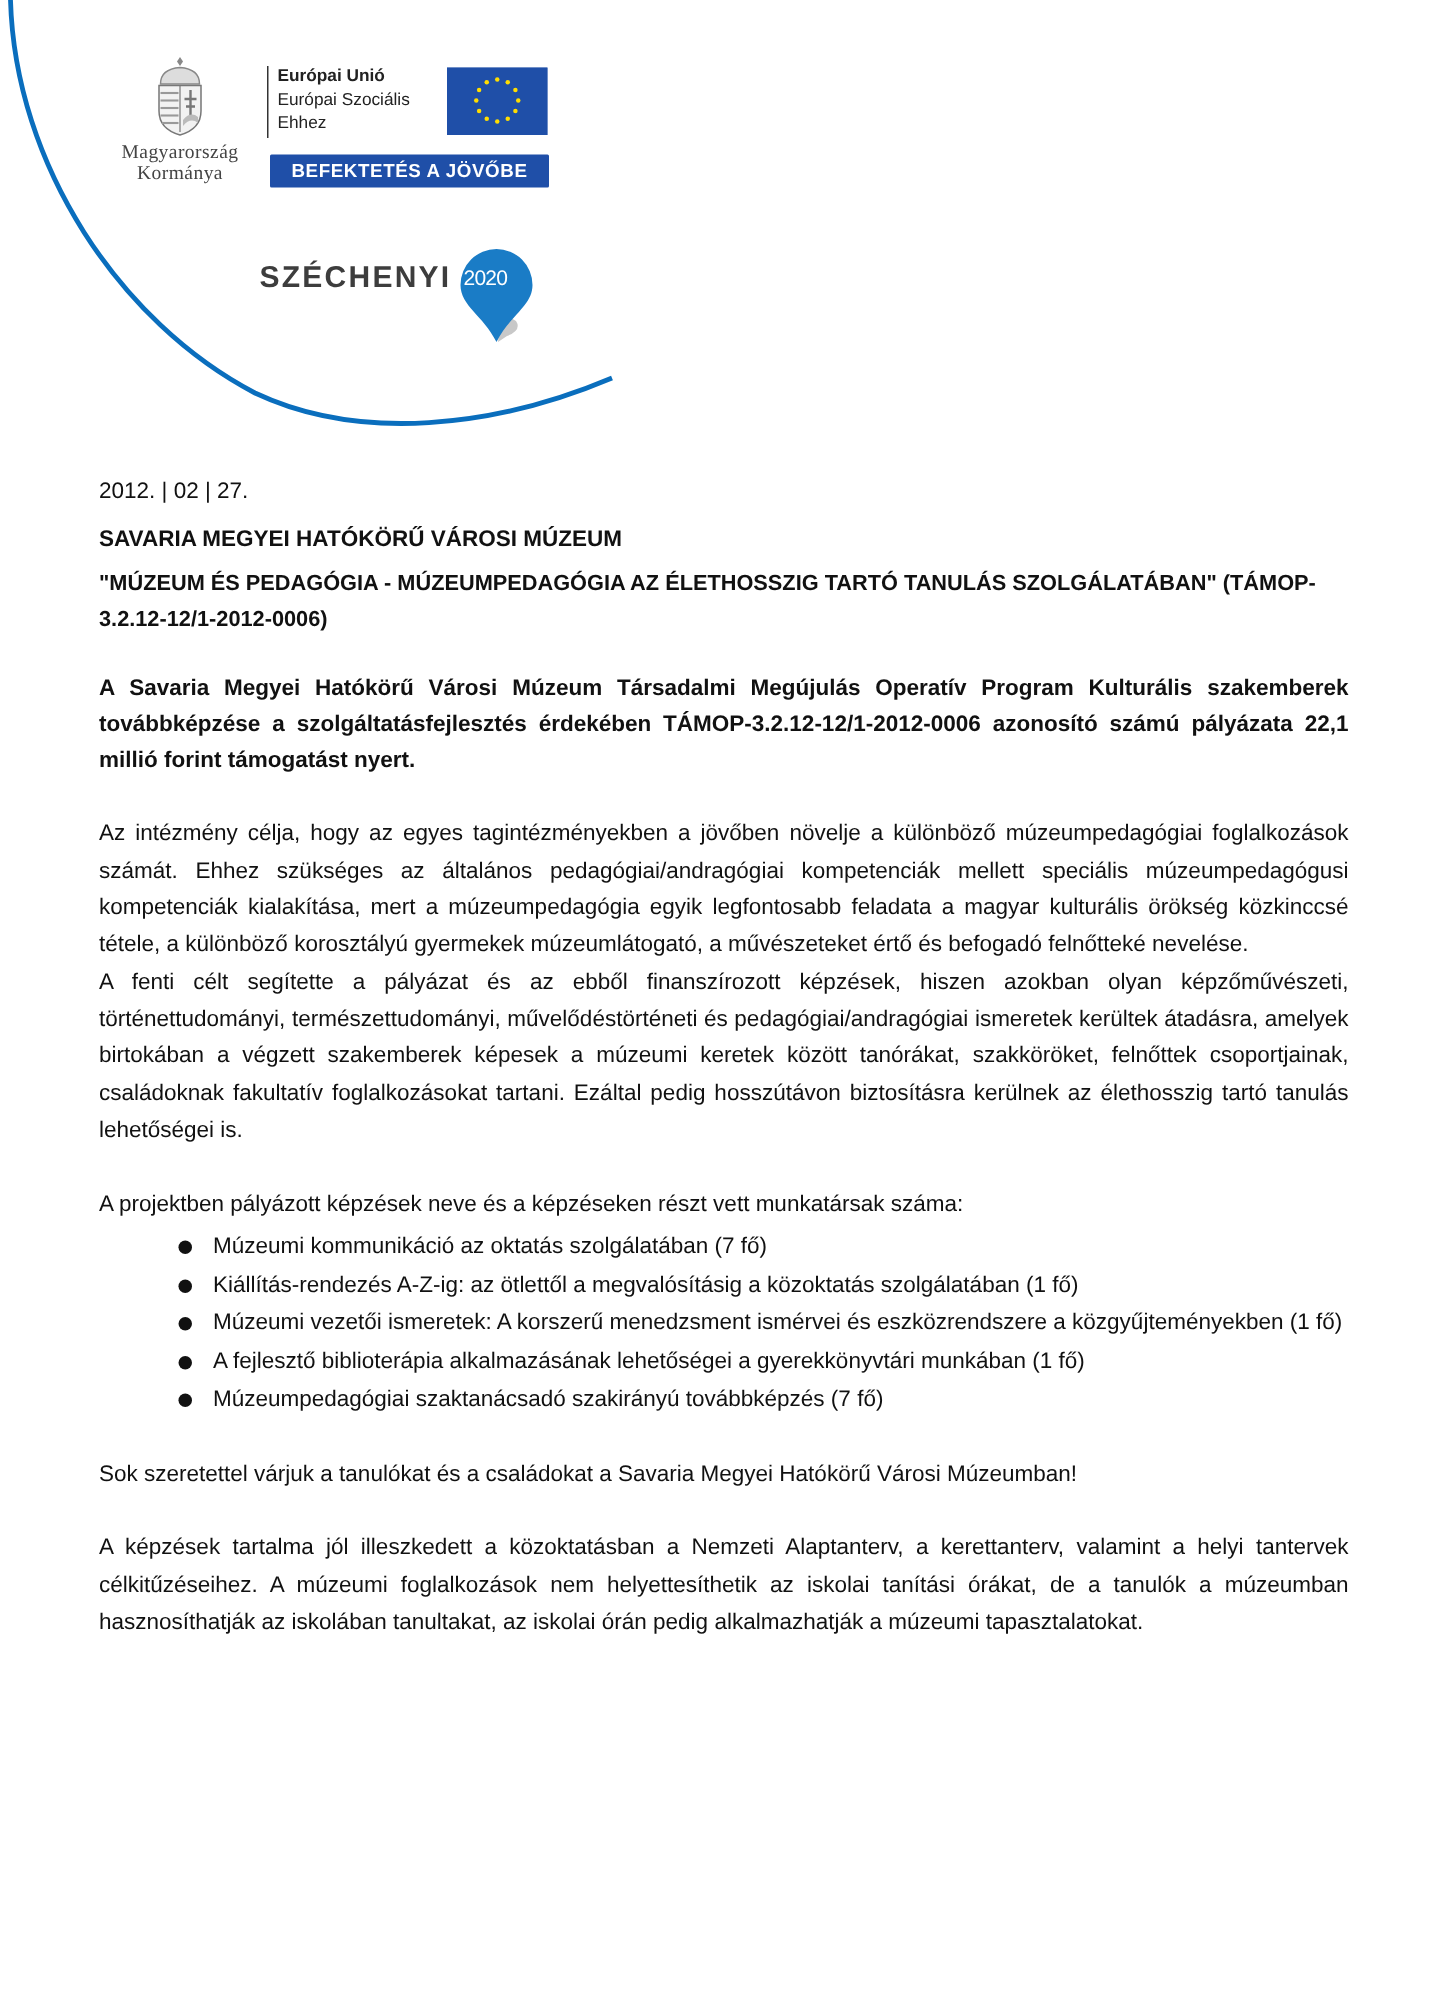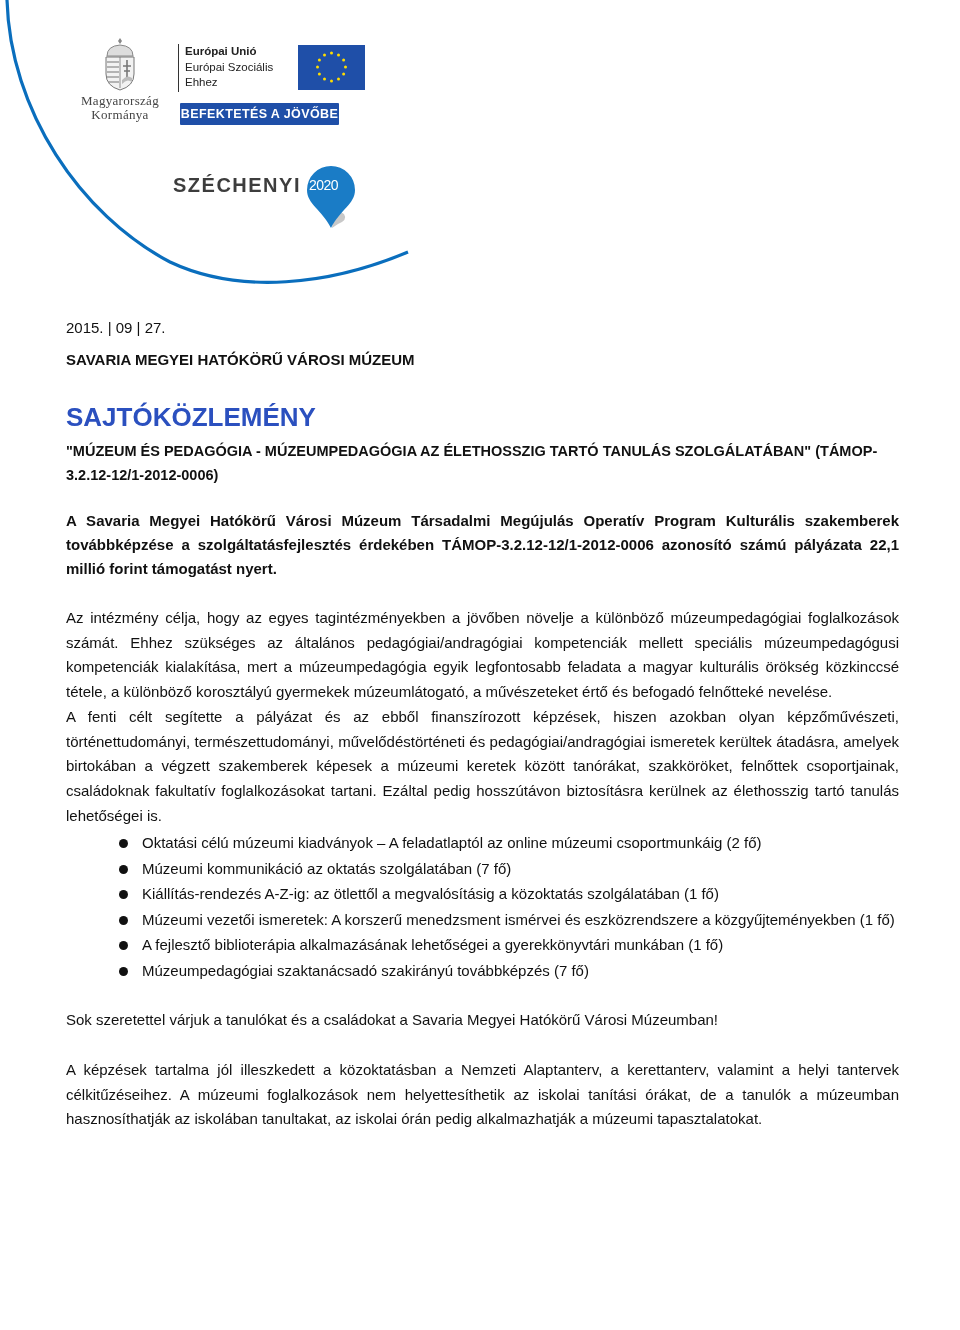--- a/index.html
+++ b/index.html
@@ -9,21 +9,21 @@
     
     .gov-logo { position: absolute; left: 68px; top: 36px; width: 104px; text-align: center; }
     .gov-crest { width: 40px; height: 56px; margin: 0 auto 2px auto; display: block; }
     .gov-name { font-family: "Liberation Serif", serif; color: #444; font-size: 13px; line-height: 14px; letter-spacing: 0.3px; }
     
     .eu-block { position: absolute; left: 178px; top: 44px; }
     .eu-text { position: absolute; left: 0; top: 0; border-left: 1.5px solid #333; padding-left: 6px; height: 48px; width: 110px; }
     .eu-line { font-size: 11.5px; line-height: 15.5px; color: #222; white-space: nowrap; }
     .eu-line.b { font-weight: bold; }
     .eu-flag { position: absolute; left: 120px; top: 1px; width: 67px; height: 45px; background: #1f4fa8; }
-    .eu-slogan { position: absolute; left: 2px; top: 59px; width: 159px; height: 22px; background: #1f4fa8;
+    .eu-slogan { position: absolute; left: 2px; top: 59px; width: 186px; height: 22px; background: #1f4fa8;
                  color: #fff; font-weight: bold; font-size: 12.5px; line-height: 22px; text-align: center; letter-spacing: 0.4px; border-radius: 1px; }
     
     .sz { position: absolute; left: 173px; top: 164px; }
     .sz-word { font-weight: bold; font-size: 20px; color: #3d3d3d; letter-spacing: 1.5px; position: absolute; left: 0; top: 10px; white-space: nowrap; }
     .sz-pin { position: absolute; left: 131px; top: 0; width: 54px; height: 66px; }
     .sz-year { position: absolute; left: 136px; top: 13px; width: 44px; text-align: left; color: #fff; font-size: 14px; letter-spacing: -0.5px; }
     
     .doc { position: absolute; left: 66px; top: 318px; width: 833px; }
     .date { font-size: 15px; line-height: 20px; }
     .org { font-size: 15px; font-weight: bold; line-height: 20px; margin-top: 12px; }
@@ -93,32 +93,28 @@
 <div class="sz">
   <div class="sz-word">SZÉCHENYI</div>
   <svg class="sz-pin" viewBox="0 0 54 66">
     <path d="M30 44 L40 50 Q44 56 34 60 L28 64 Z" fill="#c8c8c8"></path>
     <path d="M27 2 A24 24 0 0 1 51 26 C51 40 36 46 27 64 C18 46 3 40 3 26 A24 24 0 0 1 27 2 Z" fill="#1a7cc6"></path>
   </svg>
   <div class="sz-year">2020</div>
 </div>
 
 <div class="doc">
-  <div class="date">2015. | 09 | 27.</div>
+  <div class="date">2012. | 02 | 27.</div>
   <div class="org">SAVARIA MEGYEI HATÓKÖRŰ VÁROSI MÚZEUM</div>
-  <div class="title">SAJTÓKÖZLEMÉNY</div>
   <div class="subtitle">"MÚZEUM ÉS PEDAGÓGIA - MÚZEUMPEDAGÓGIA AZ ÉLETHOSSZIG TARTÓ TANULÁS SZOLGÁLATÁBAN" (TÁMOP-3.2.12-12/1-2012-0006)</div>
   <div class="lead">A Savaria Megyei Hatókörű Városi Múzeum Társadalmi Megújulás Operatív Program Kulturális szakemberek továbbképzése a szolgáltatásfejlesztés érdekében TÁMOP-3.2.12-12/1-2012-0006 azonosító számú pályázata 22,1 millió forint támogatást nyert.</div>
   <p class="par gap2">Az intézmény célja, hogy az egyes tagintézményekben a jövőben növelje a különböző múzeumpedagógiai foglalkozások számát. Ehhez szükséges az általános pedagógiai/andragógiai kompetenciák mellett speciális múzeumpedagógusi kompetenciák kialakítása, mert a múzeumpedagógia egyik legfontosabb feladata a magyar kulturális örökség közkinccsé tétele, a különböző korosztályú gyermekek múzeumlátogató, a művészeteket értő és befogadó felnőtteké nevelése.</p>
   <p class="par">A fenti célt segítette a pályázat és az ebből finanszírozott képzések, hiszen azokban olyan képzőművészeti, történettudományi, természettudományi, művelődéstörténeti és pedagógiai/andragógiai ismeretek kerültek átadásra, amelyek birtokában a végzett szakemberek képesek a múzeumi keretek között tanórákat, szakköröket, felnőttek csoportjainak, családoknak fakultatív foglalkozásokat tartani. Ezáltal pedig hosszútávon biztosításra kerülnek az élethosszig tartó tanulás lehetőségei is.</p>
+  <p class="par gap2">A projektben pályázott képzések neve és a képzéseken részt vett munkatársak száma:</p>
   <ul class="trainings">
-    <li>
-        <span class="dot"></span>
-        <span class="t">Oktatási célú múzeumi kiadványok – A feladatlaptól az online múzeumi csoportmunkáig (2 fő)</span>
-      </li>
     <li>
         <span class="dot"></span>
         <span class="t">Múzeumi kommunikáció az oktatás szolgálatában (7 fő)</span>
       </li>
     <li>
         <span class="dot"></span>
         <span class="t">Kiállítás-rendezés A-Z-ig: az ötlettől a megvalósításig a közoktatás szolgálatában (1 fő)</span>
       </li>
     <li>
         <span class="dot"></span>

